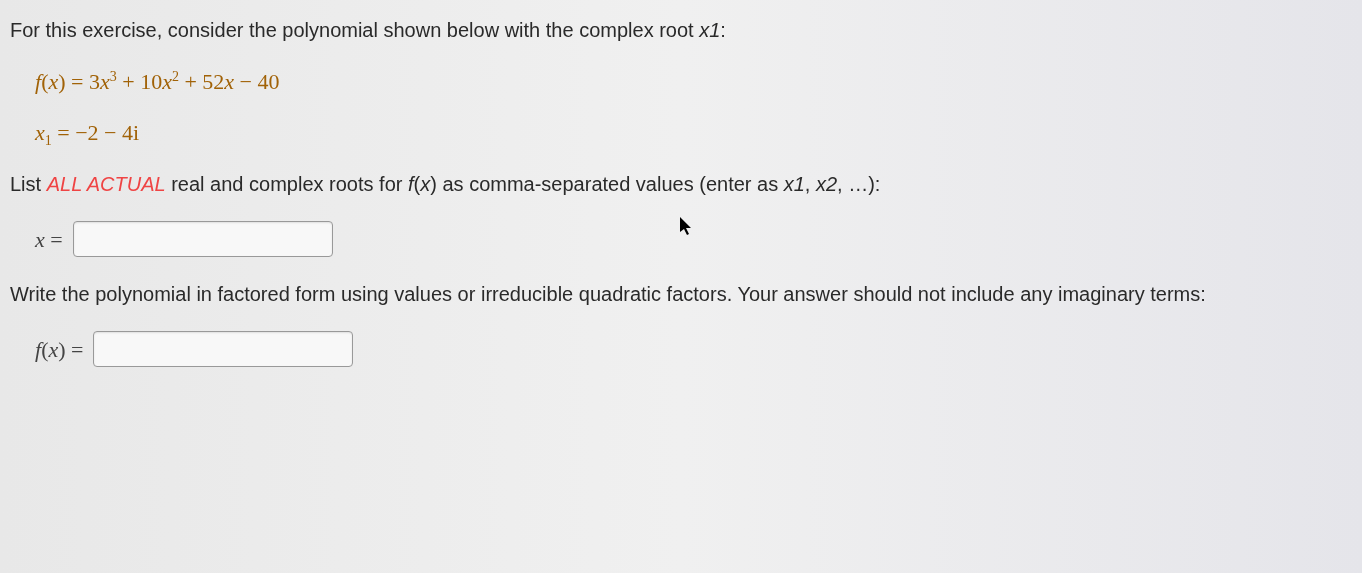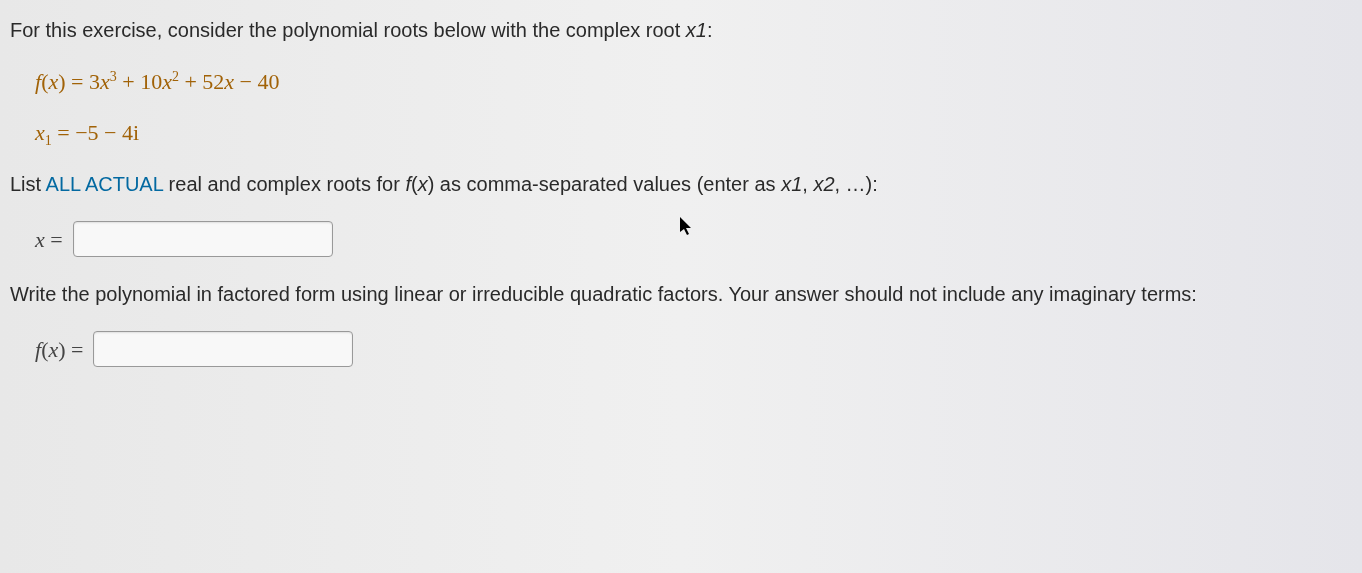--- a/index.html
+++ b/index.html
@@ -38,21 +38,22 @@
       font-size: 14px;
       vertical-align: super;
       font-style: normal;
     }
     .math-line .sub {
       font-size: 14px;
       vertical-align: sub;
       font-style: normal;
     }
     .actual {
-      color: #0369a1;
+      font-style: italic;
+      color: #ef4444;
     }
     .input-row {
       margin: 22px 0 22px 25px;
       display: flex;
       align-items: center;
       gap: 10px;
     }
     .input-label {
       font-family: 'Cambria Math', 'Times New Roman', serif;
       font-style: italic;
@@ -78,48 +79,48 @@
     }
     .inline-math {
       font-family: Liberation Sans, sans-serif;
       font-style: italic;
     }
   </style>
 </head>
 <body>
 
 <div class="question-text">
-  <span>For this exercise, consider the polynomial roots below with the complex root </span><span class="inline-math"><span>x</span><span class="sub">1</span></span><span>:</span>
+  <span>For this exercise, consider the polynomial shown below with the complex root </span><span class="inline-math"><span>x</span><span class="sub">1</span></span><span>:</span>
 </div>
 
 <div class="math-line">
   <span class="var">f</span><span class="num">(</span><span class="var">x</span><span class="num">)</span><span class="num"> = </span><span class="num">3</span><span class="var">x</span><span class="sup">3</span><span class="num"> + </span><span class="num">10</span><span class="var">x</span><span class="sup">2</span><span class="num"> + </span><span class="num">52</span><span class="var">x</span><span class="num"> − </span><span class="num">40</span>
 </div>
 
 <div class="math-line">
-  <span class="var">x</span><span class="sub">1</span><span class="num"> = </span><span class="num">−5 − 4i</span>
+  <span class="var">x</span><span class="sub">1</span><span class="num"> = </span><span class="num">−2 − 4i</span>
 </div>
 
 <span class="cursor-icon">
   <svg width="16" height="20" viewBox="0 0 16 20">
     <path d="M0,0 L0,15 L4,12 L7,18 L9,17 L6,11 L11,11 Z" fill="#000"></path>
   </svg>
 </span>
 
 <div class="question-text">
   <span>List </span><span class="actual">ALL ACTUAL</span><span> real and complex roots for </span><span class="inline-math"><span>f</span><span style="font-style:normal">(</span><span>x</span><span style="font-style:normal">)</span></span><span> as comma-separated values (enter as </span><span class="inline-math"><span>x</span><span class="sub">1</span></span><span>, </span><span class="inline-math"><span>x</span><span class="sub">2</span></span><span>, …):</span>
 </div>
 
 <div class="input-row">
   <span class="input-label">
     <span>x</span><span style="font-style:normal"> =</span>
   </span>
   <input type="text" class="answer-input" value="" style="">
 </div>
 
-<div class="question-text">Write the polynomial in factored form using linear or irreducible quadratic factors. Your answer should not include any imaginary terms:</div>
+<div class="question-text">Write the polynomial in factored form using values or irreducible quadratic factors. Your answer should not include any imaginary terms:</div>
 
 <div class="input-row">
   <span class="input-label">
     <span>f</span><span style="font-style:normal">(</span><span>x</span><span style="font-style:normal">)</span><span style="font-style:normal"> =</span>
   </span>
   <input type="text" class="answer-input" value="" style="">
 </div>
 
 </body></html>

